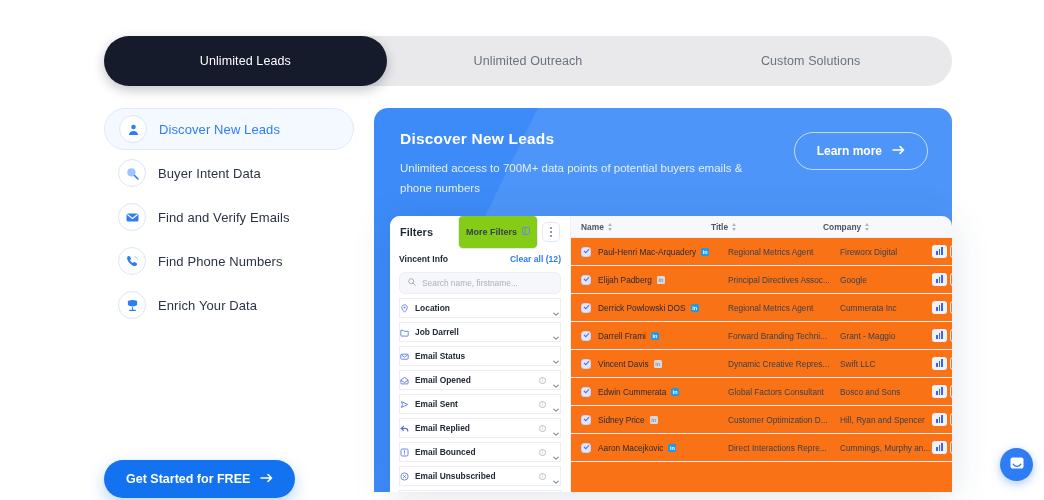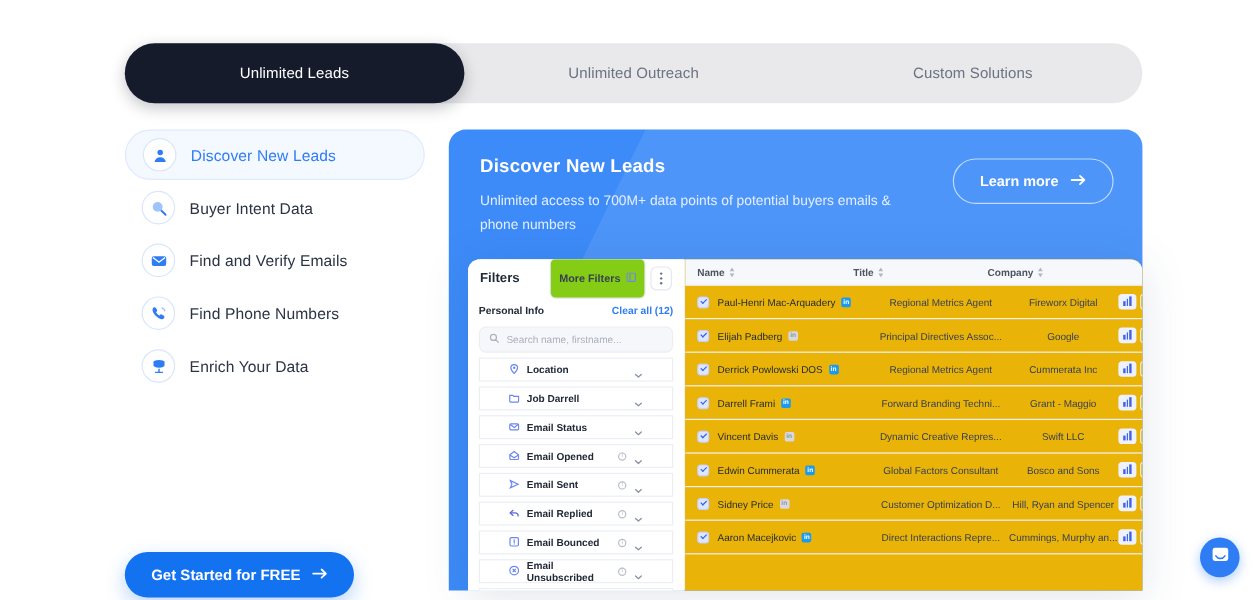--- a/index.html
+++ b/index.html
@@ -132,34 +132,34 @@
   .fsearch {
     height: 22px; background: #f6f7fb; border: 1px solid #eceef4; border-radius: 6px;
     display: flex; align-items: center; gap: 6px; padding: 0 8px; margin-top: 2px;
     cursor: text;
   }
   .fsearch span { font-size: 8.4px; color: #aab0bd; }
 
   .frow {
     height: 20px; margin-top: 4px;
     background: #fff; border: 1px solid #eceef4; border-radius: 0;
-    display: flex; align-items: center; padding: 0 24px; gap: 6px; cursor: pointer;
+    display: flex; align-items: center; padding: 0 0; gap: 6px; cursor: pointer;
   }
   .frow .fname { font-size: 8.4px; font-weight: bold; color: #222a38; flex: 1 1 auto; }
   .info-dot {
     width: 7px; height: 7px; border-radius: 50%; border: 1px solid #b9bec9;
     font-size: 5.5px; line-height: 5px; text-align: center; color: #b9bec9;
     flex: 0 0 7px;
   }
   .chev { width: 8px; height: 8px; flex: 0 0 8px; }
 
   
   .table-wrap {
-    flex: 1 1 auto; background: #eab308; border-radius: 0 10px 0 0;
-    border-left: 1px solid #eef0f5; overflow: hidden; text-align: center;
+    flex: 1 1 auto; background: #f97316; border-radius: 0 10px 0 0;
+    border-left: 1px solid #eef0f5; overflow: hidden;
   }
   .thead {
     display: flex; align-items: center; height: 22px;
     background: #f7f8fb; padding: 0 0 0 10px;
     border-bottom: 1px solid #eef0f5;
   }
   .th { font-size: 8.4px; font-weight: bold; color: #4b5563; display:flex; align-items:center; gap:4px; cursor:pointer;}
   .c-name { width: 130px; flex: 0 0 130px; }
   .c-title { width: 112px; flex: 0 0 112px; }
   .c-comp { width: 92px; flex: 0 0 92px; }
@@ -328,21 +328,21 @@
           </span>
         </div>
         <div class="kebab">
           <i></i>
             <i></i>
             <i></i>
         </div>
       </div>
       <div class="filters-body">
         <div class="fb-row">
-          <span class="fb-label">Personal Info</span>
+          <span class="fb-label">Vincent Info</span>
           <span class="fb-clear">Clear all (12)</span>
         </div>
         <div class="fsearch">
           <span>
             <svg width="8" height="8" viewBox="0 0 8 8">
                 <circle cx="3.2" cy="3.2" r="2.5" fill="none" stroke="#aab0bd" stroke-width="1"></circle>
                 <path d="M5.1 5.1 7.3 7.3" stroke="#aab0bd" stroke-width="1" stroke-linecap="round"></path>
               </svg>
           </span>
           <span>Search name, firstname...</span>

